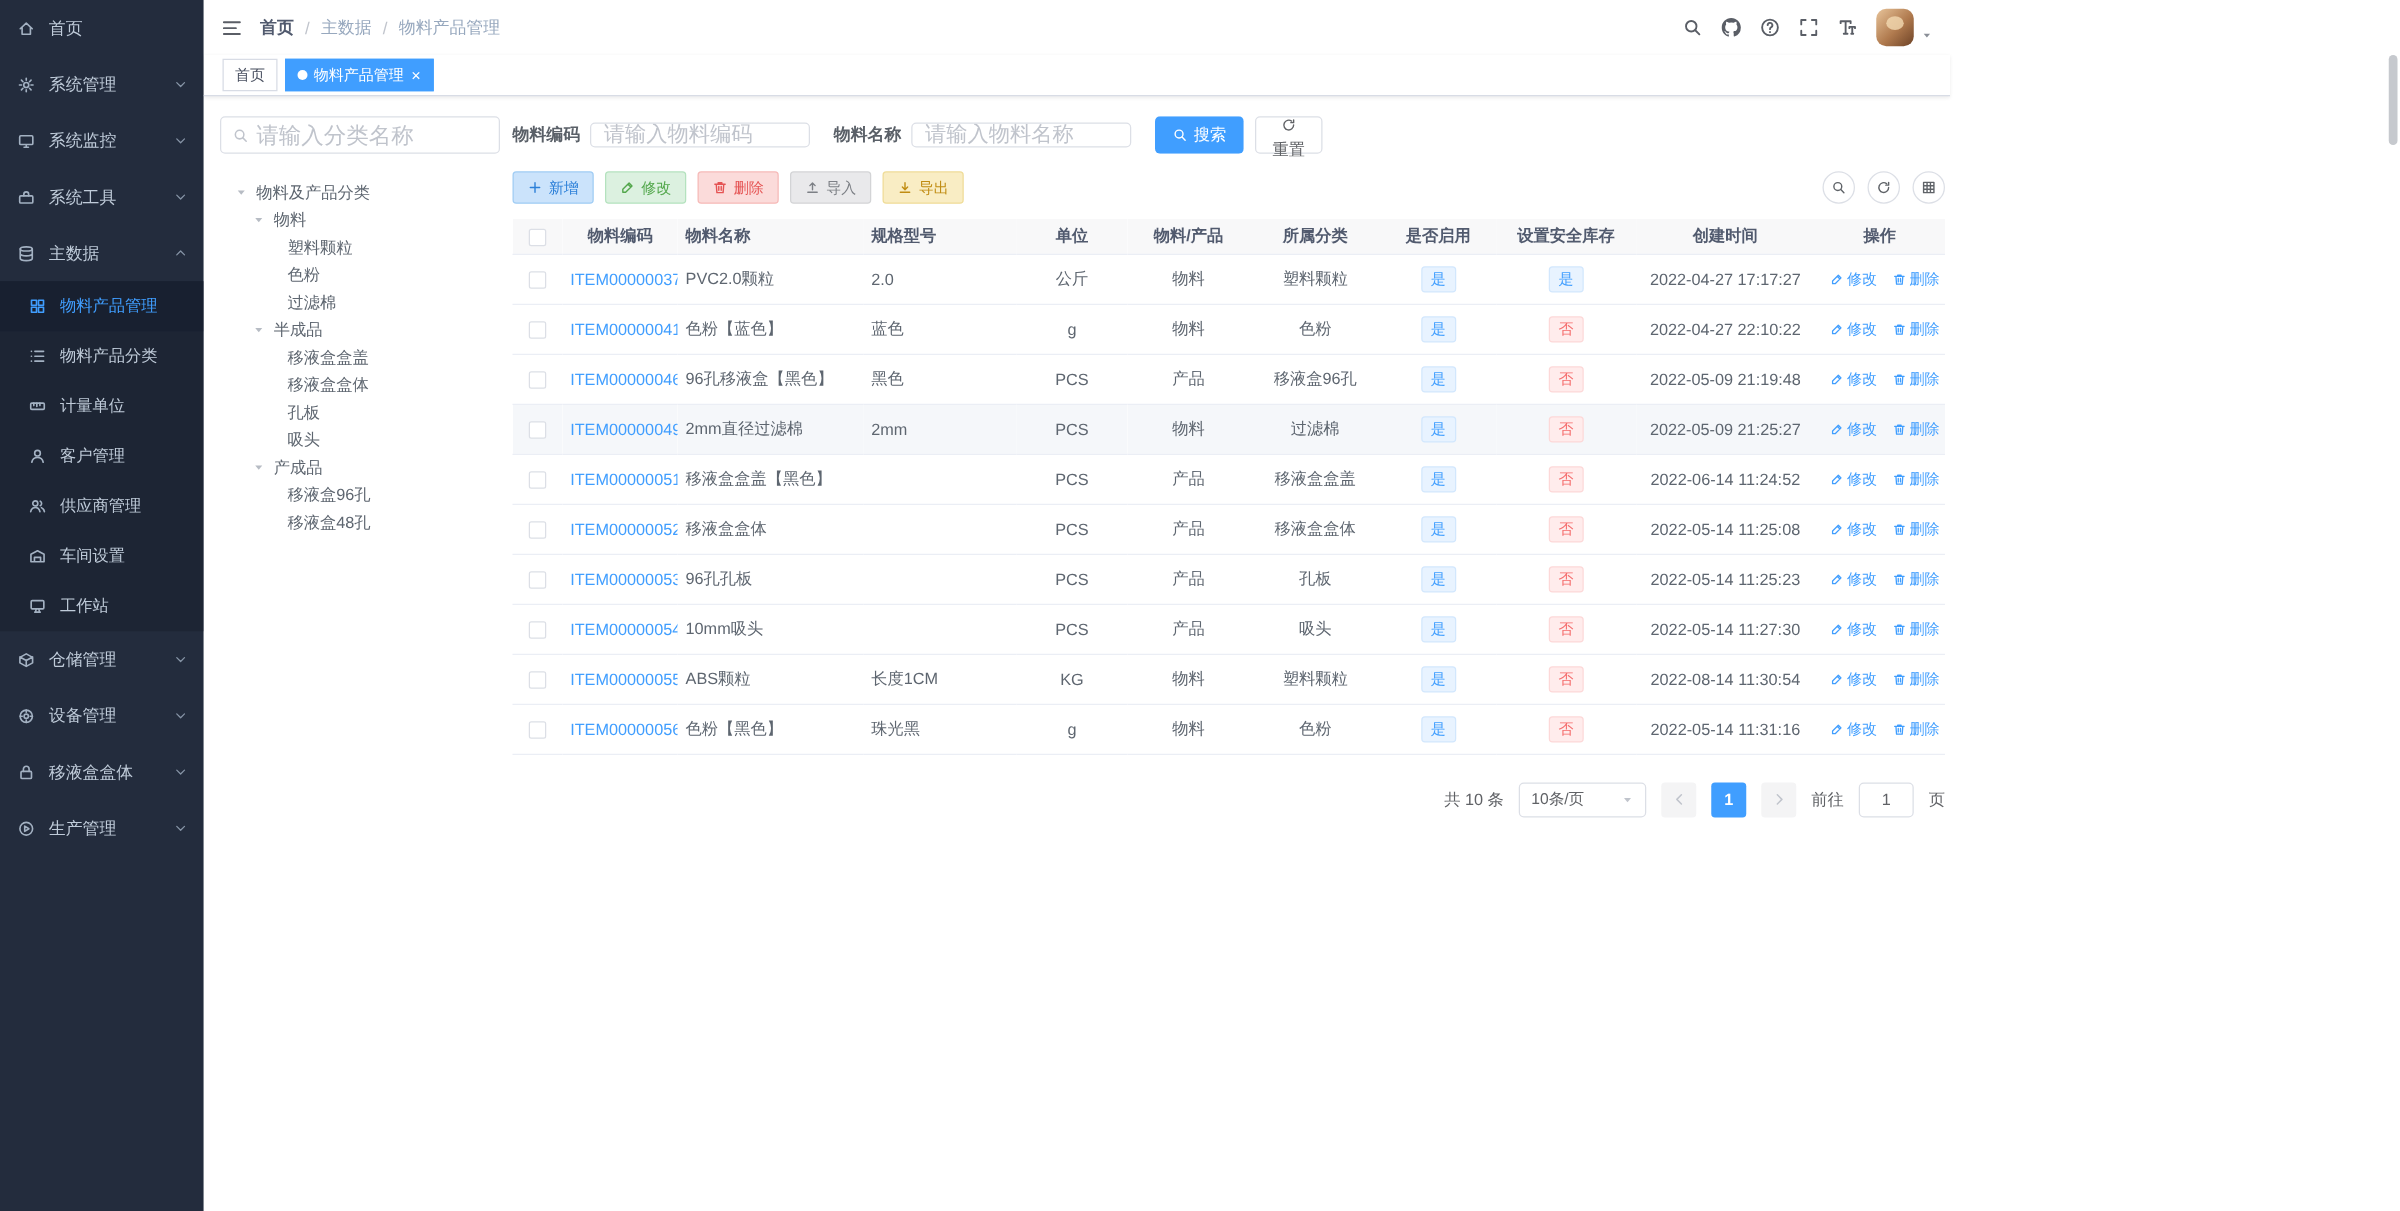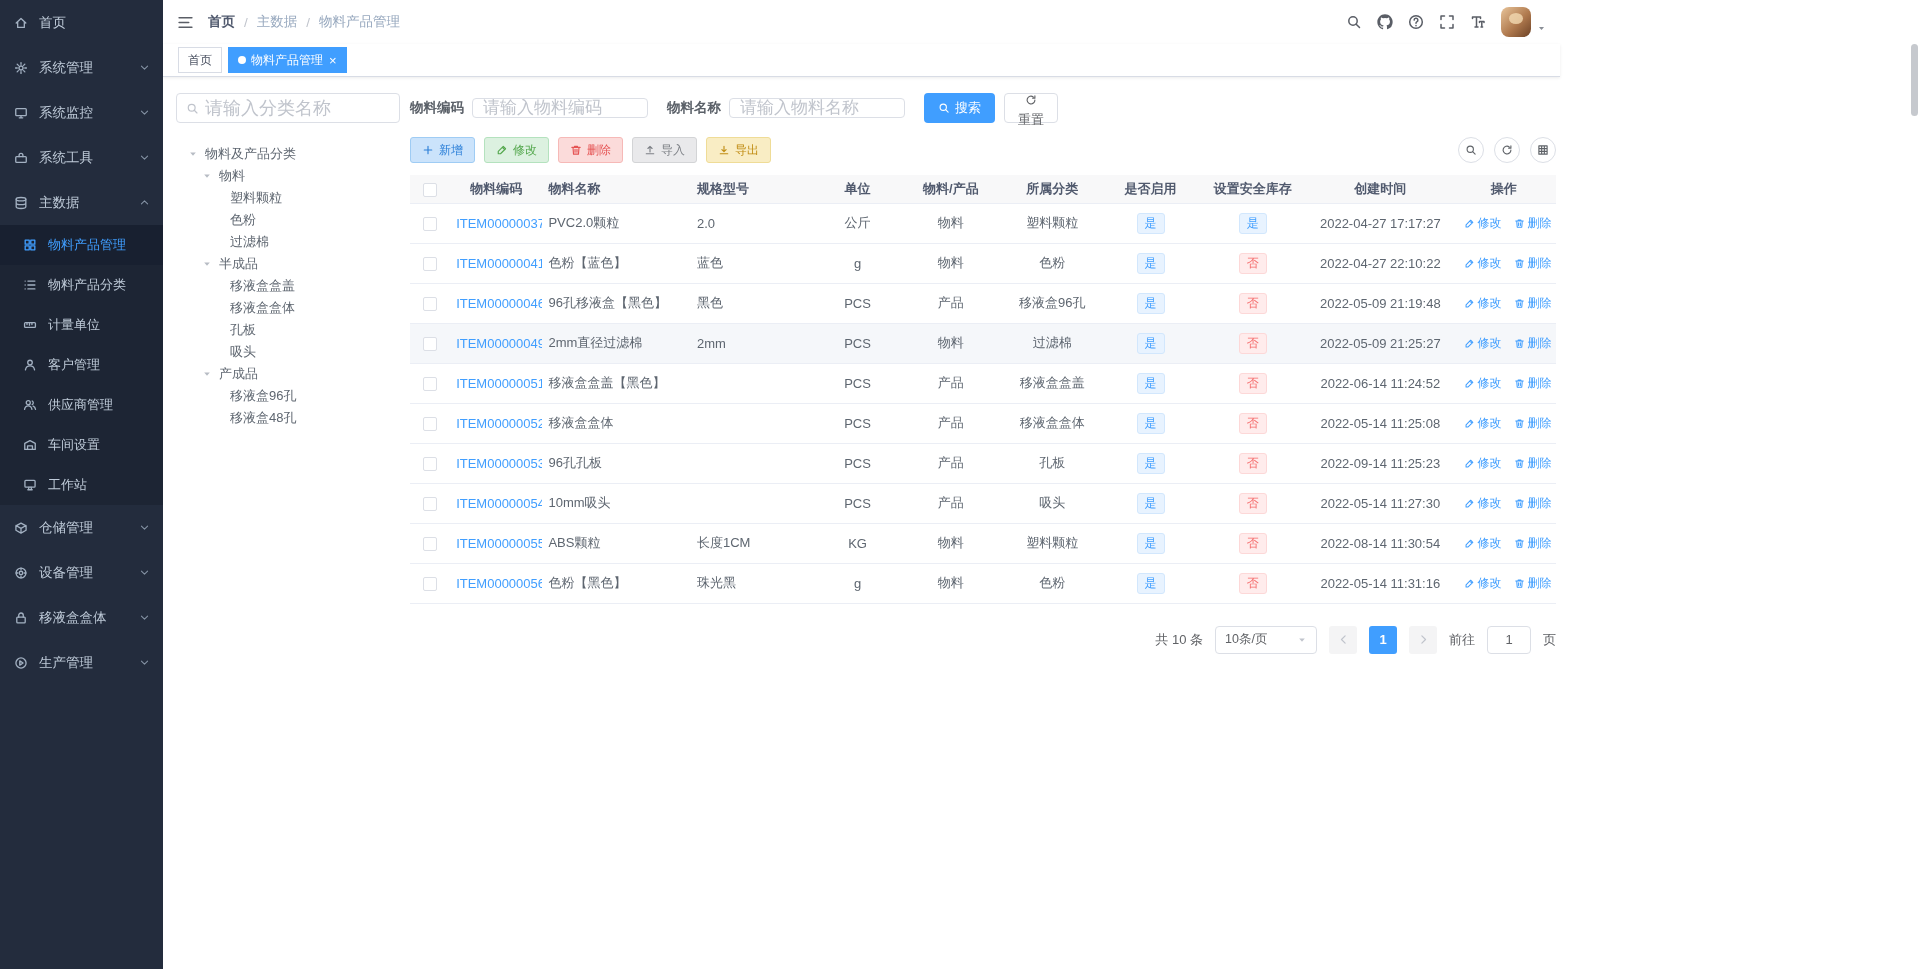--- a/index.html
+++ b/index.html
@@ -725,21 +725,21 @@
               <tr>
                 <td class="ac"><span class="cb"></span></td>
                 <td class="al"><a class="code-link">ITEM00000053</a></td>
                 <td class="al">96孔孔板</td>
                 <td class="al"></td>
                 <td class="ac">PCS</td>
                 <td class="ac">产品</td>
                 <td class="ac">孔板</td>
                 <td class="ac"><span class="tag tag-yes">是</span></td>
                 <td class="ac"><span class="tag tag-no">否</span></td>
-                <td class="ac">2022-09-14 11:25:23</td>
+                <td class="ac">2022-05-14 11:25:23</td>
                 <td class="ac"><a class="op-link">
                     <span class="oi">
                       <svg viewBox="0 0 16 16" width="1em" height="1em" fill="none" stroke="currentColor" stroke-width="1.5" stroke-linecap="round" stroke-linejoin="round">
                         <path d="M9.7 3.2l3.1 3.1L6 13H3v-3.1zM8.5 4.5l3 3"></path>
                       </svg>
                     </span>
                     <span>修改</span>
                   </a><a class="op-link">
                     <span class="oi">
                       <svg viewBox="0 0 16 16" width="1em" height="1em" fill="none" stroke="currentColor" stroke-width="1.5" stroke-linecap="round" stroke-linejoin="round">

